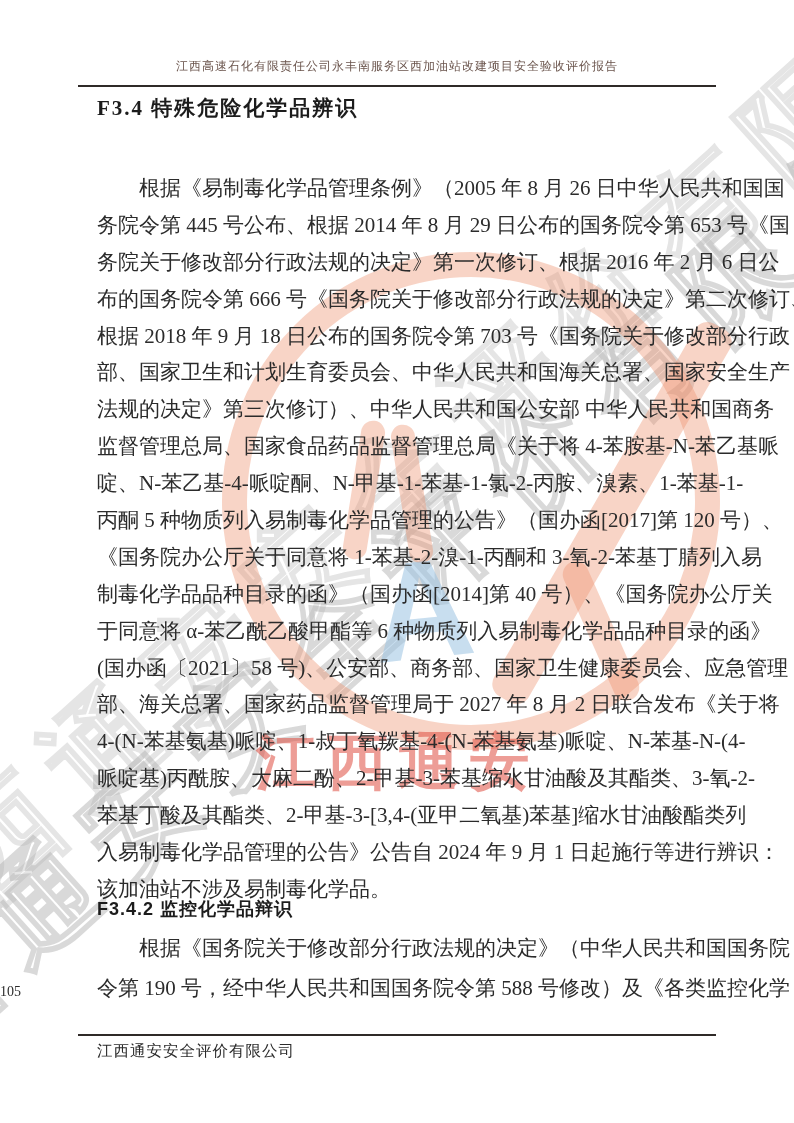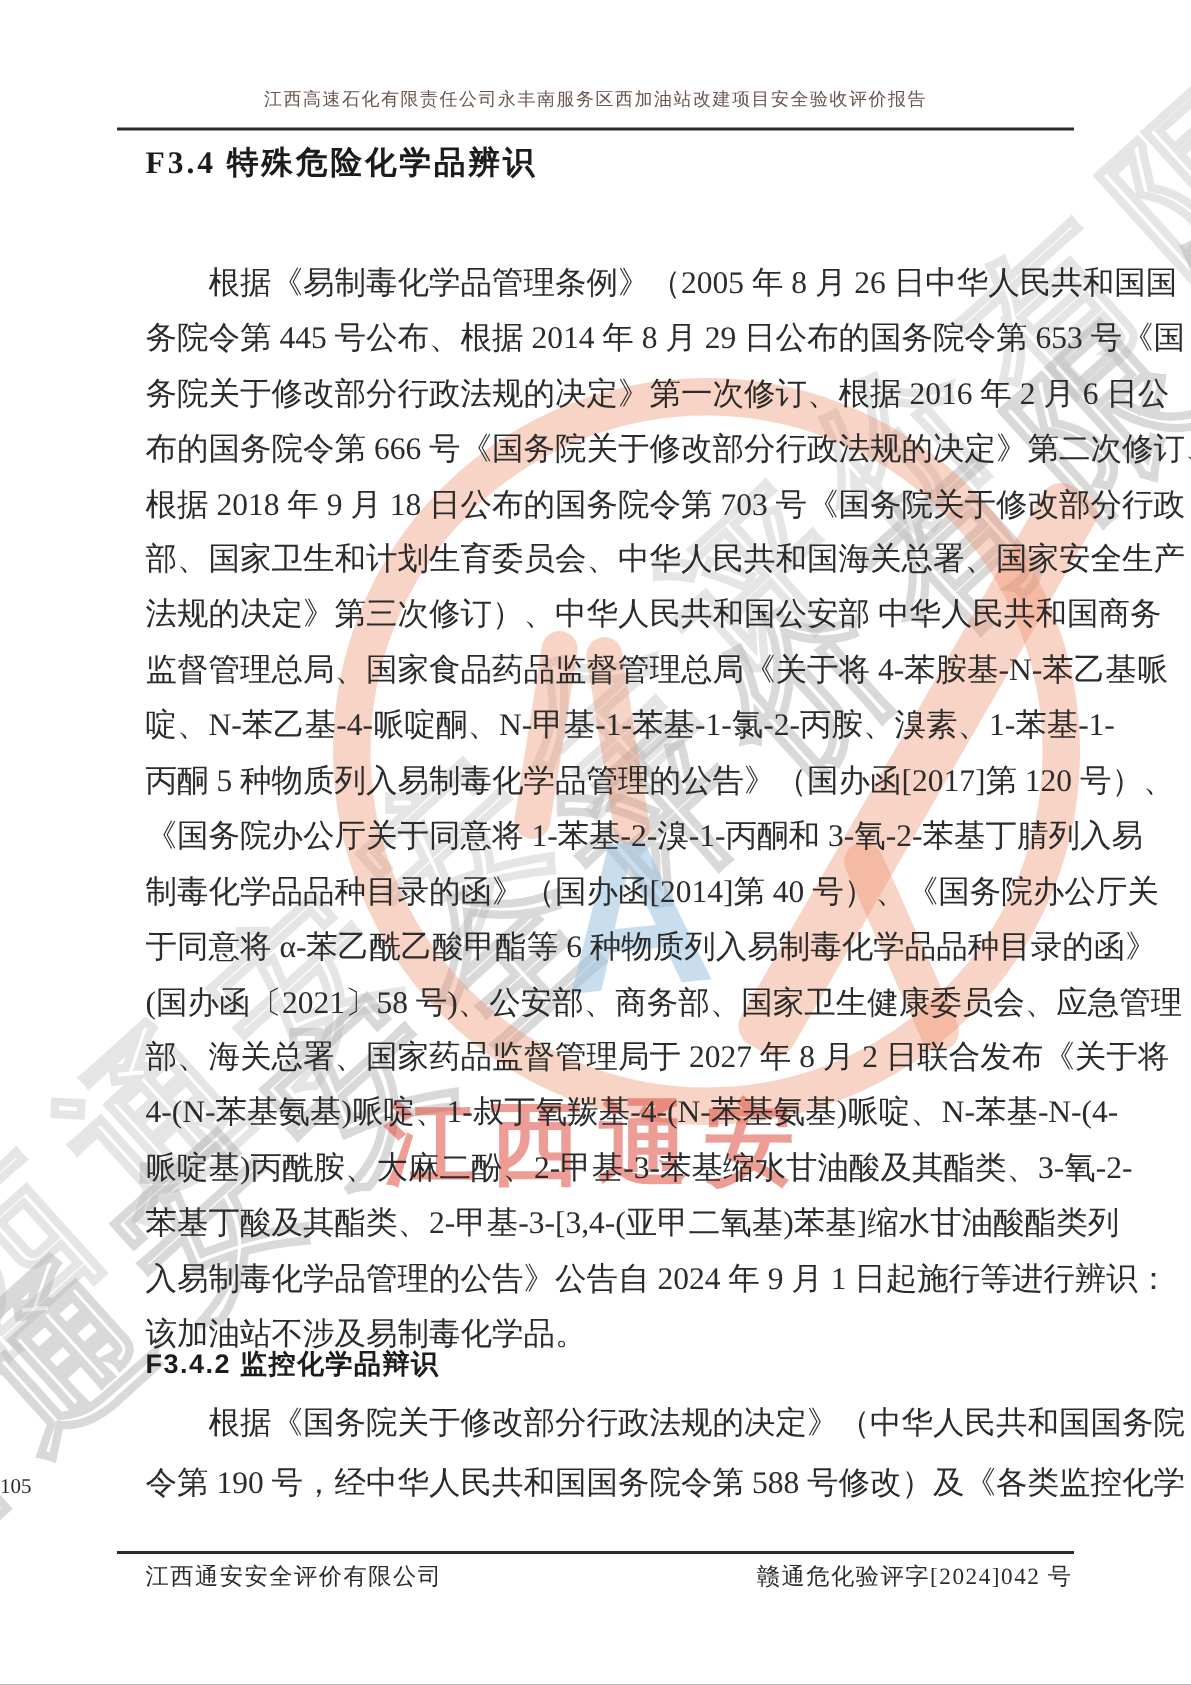--- a/index.html
+++ b/index.html
@@ -158,16 +158,15 @@
     <div class="h-sub h-sub2">F3.4.2 监控化学品辩识</div>
 
     <div class="para para2">
         <div class="doc-line first">根据《国务院关于修改部分行政法规的决定》（中华人民共和国国务院</div>
         <div class="doc-line">令第 190 号，经中华人民共和国国务院令第 588 号修改）及《各类监控化学</div>
       </div>
 
     <div class="page-number">105</div>
     <div class="rule rule-footer"></div>
     <div class="footer-left">江西通安安全评价有限公司</div>
-    <div class="footer-right">赣通危化验评字[2024]042 号</div>
 
   </div>
 </div>
 
 </body></html>

